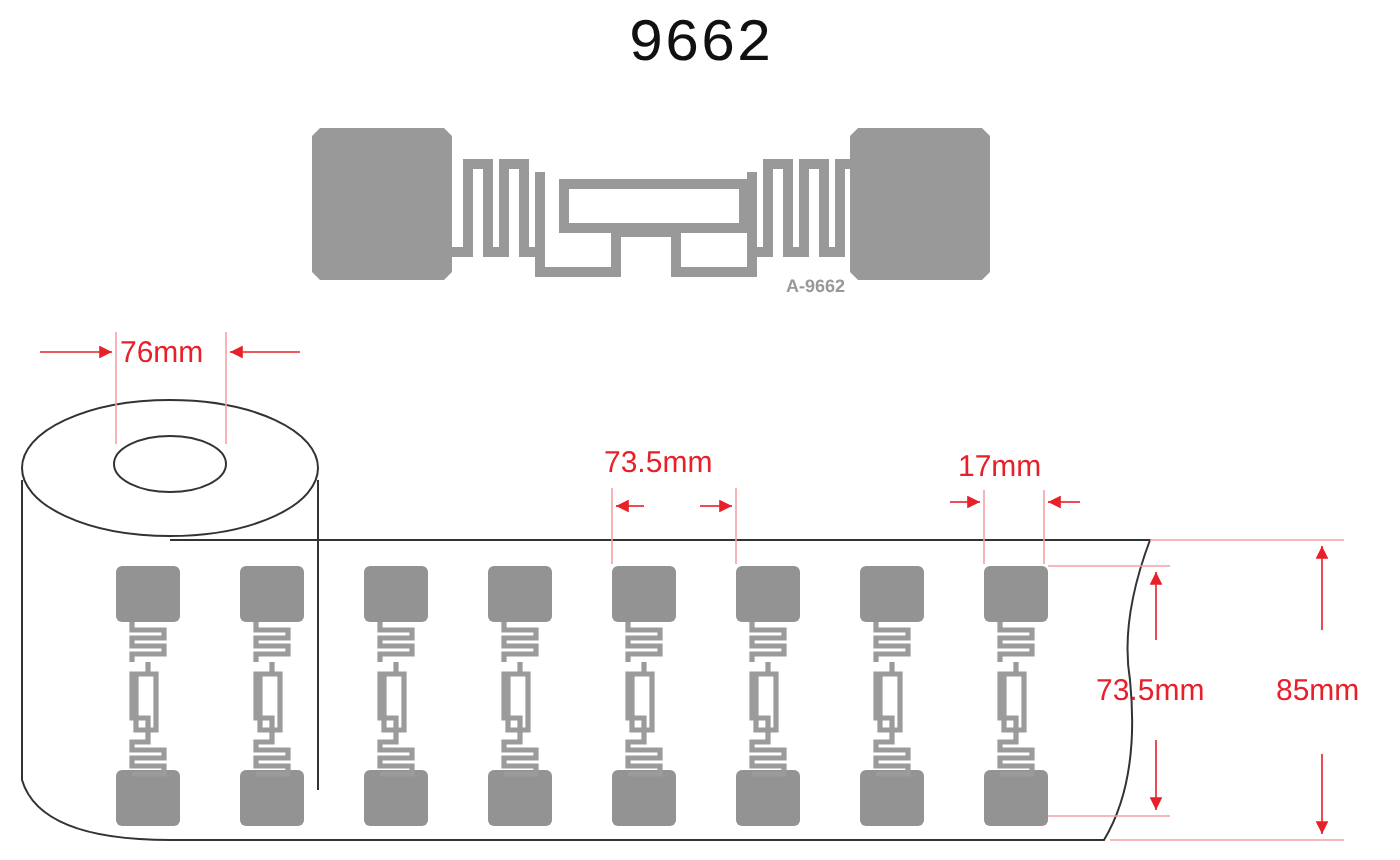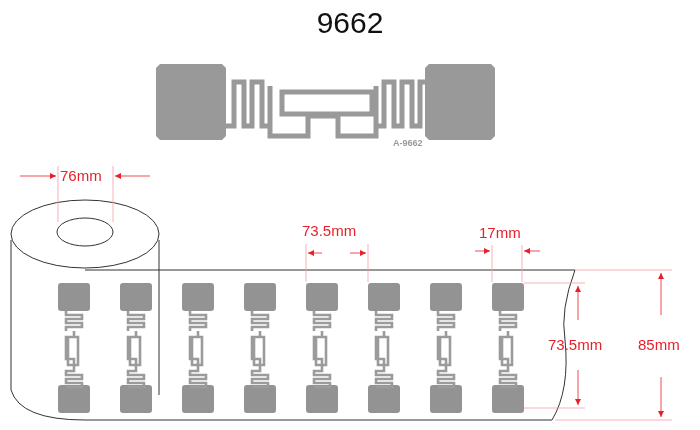--- a/index.html
+++ b/index.html
@@ -1,17 +1,17 @@
 <!DOCTYPE html>
 <html><head>
 <meta charset="utf-8">
 <style>
   html, body { margin:0; padding:0; background:#ffffff; }
   body { width:700px; height:430px; position:relative; overflow:hidden; font-family:"Liberation Sans", sans-serif; }
-  .title { position:absolute; left:0; width:700px; top:6px; text-align:center; font-family:Liberation Sans, sans-serif; font-size:30px; color:#111; }
+  .title { position:absolute; left:0; width:700px; top:6px; text-align:center; font-family:Liberation Mono, monospace; font-size:30px; color:#111; }
   svg { position:absolute; left:0; top:0; }
   .dim { font-family:"Liberation Sans", sans-serif; font-size:15px; fill:#e8202a; }
 </style>
 </head>
 <body>
 
 <div class="title">9662</div>
 
 <svg width="700" height="430" viewBox="0 0 700 430">
   <defs>

